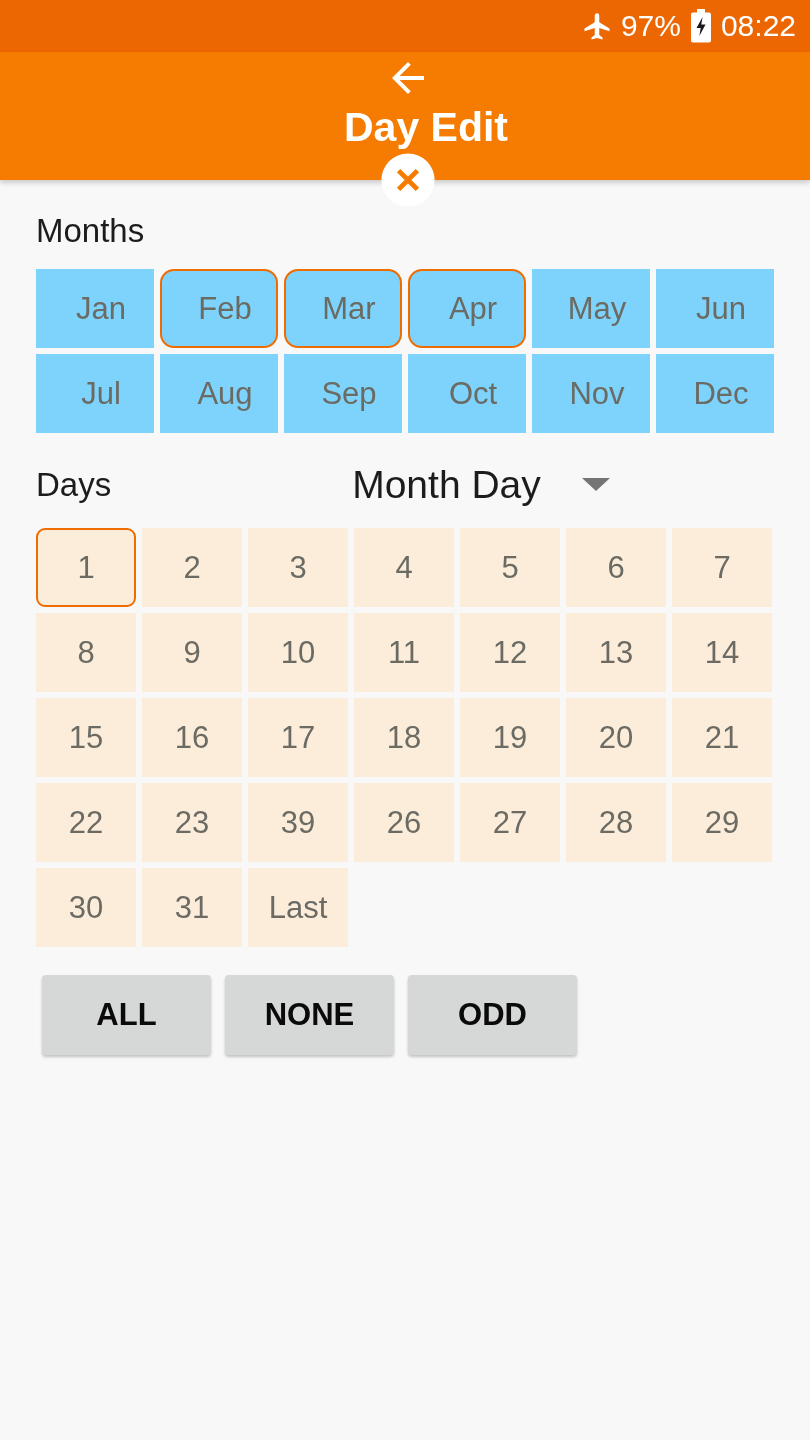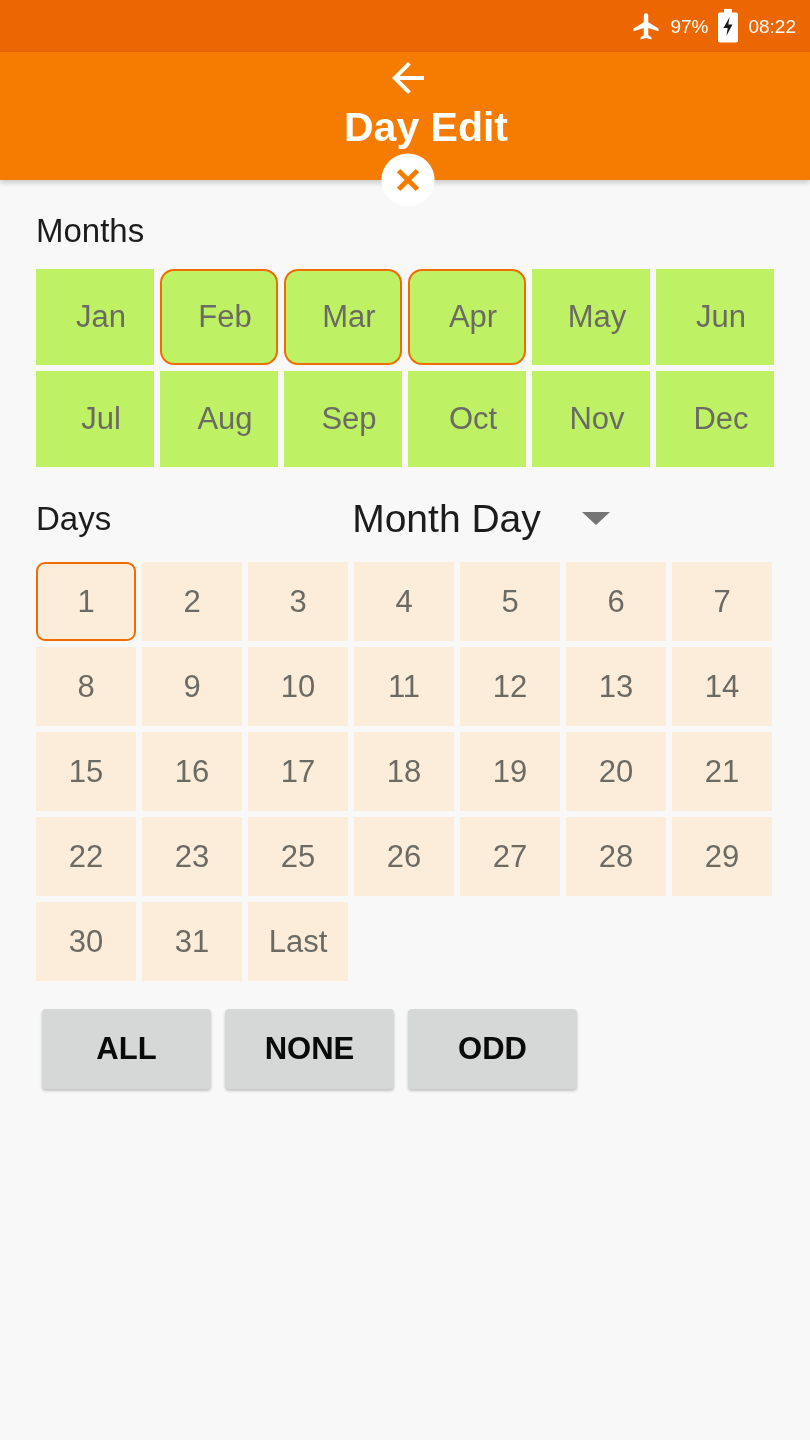--- a/index.html
+++ b/index.html
@@ -25,21 +25,21 @@
     padding-right: 14px;
     box-sizing: border-box;
   }
   .status-right {
     display: flex;
     align-items: center;
     gap: 9px;
     color: #ffffff;
   }
   .status-text {
-    font-size: 19px;
+    font-size: 30px;
     color: #ffffff;
     letter-spacing: 0px;
     line-height: 1;
   }
   .airplane-icon { display: block; }
   .battery-icon  { display: block; }
 
   
   .app-bar {
     height: 128px;
@@ -94,22 +94,22 @@
     padding: 34px 0 0 36px;
   }
 
   .months-grid {
     display: grid;
     grid-template-columns: repeat(6, 118px);
     gap: 6px;
     padding: 22px 0 0 36px;
   }
   .tile {
-    background: #bef264;
-    height: 96px;
+    background: #7dd3fc;
+    height: 79px;
     display: flex;
     align-items: center;
     justify-content: center;
     font-size: 31px;
     color: #6b6b64;
     box-sizing: border-box;
     border: 2px solid transparent;
     padding-left: 12px;
   }
   .tile.selected {
@@ -341,21 +341,21 @@
         <span>21</span>
       </div>
 
     <div class="day-tile">
         <span>22</span>
       </div>
     <div class="day-tile">
         <span>23</span>
       </div>
     <div class="day-tile">
-        <span>25</span>
+        <span>39</span>
       </div>
     <div class="day-tile">
         <span>26</span>
       </div>
     <div class="day-tile">
         <span>27</span>
       </div>
     <div class="day-tile">
         <span>28</span>
       </div>

